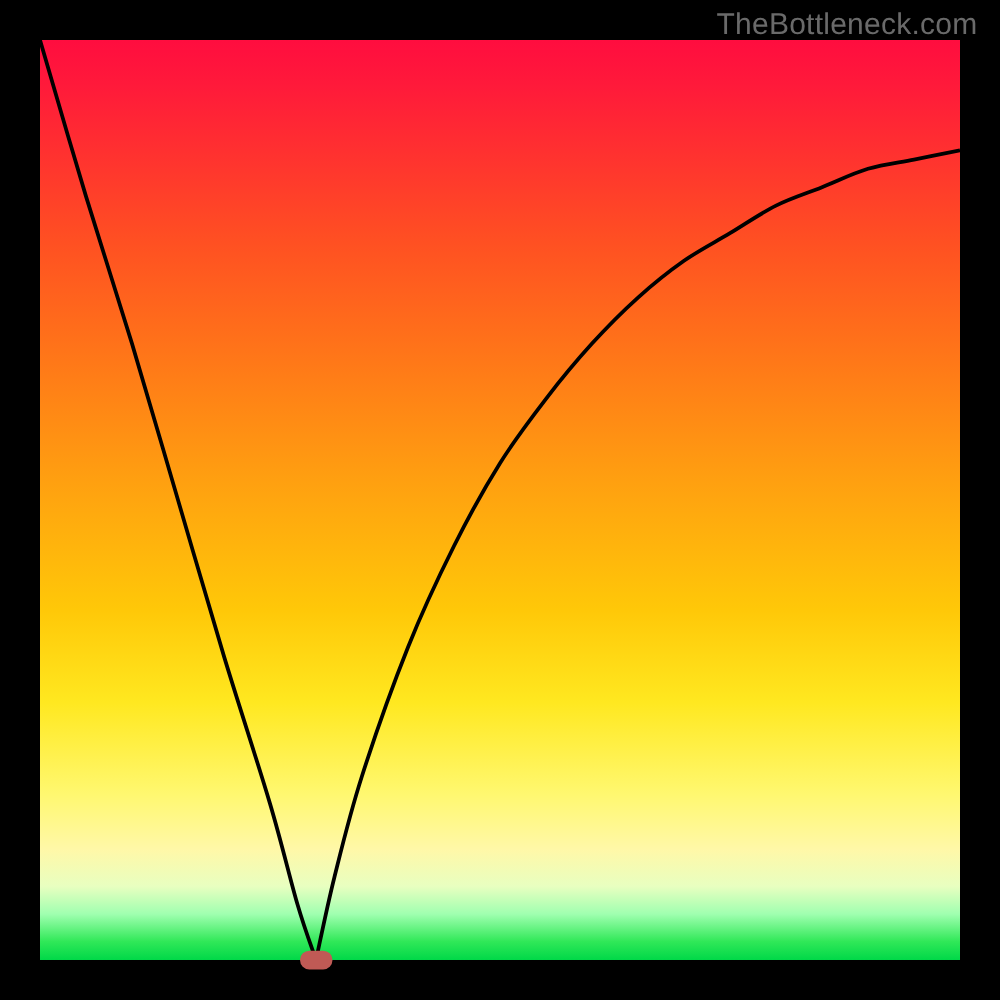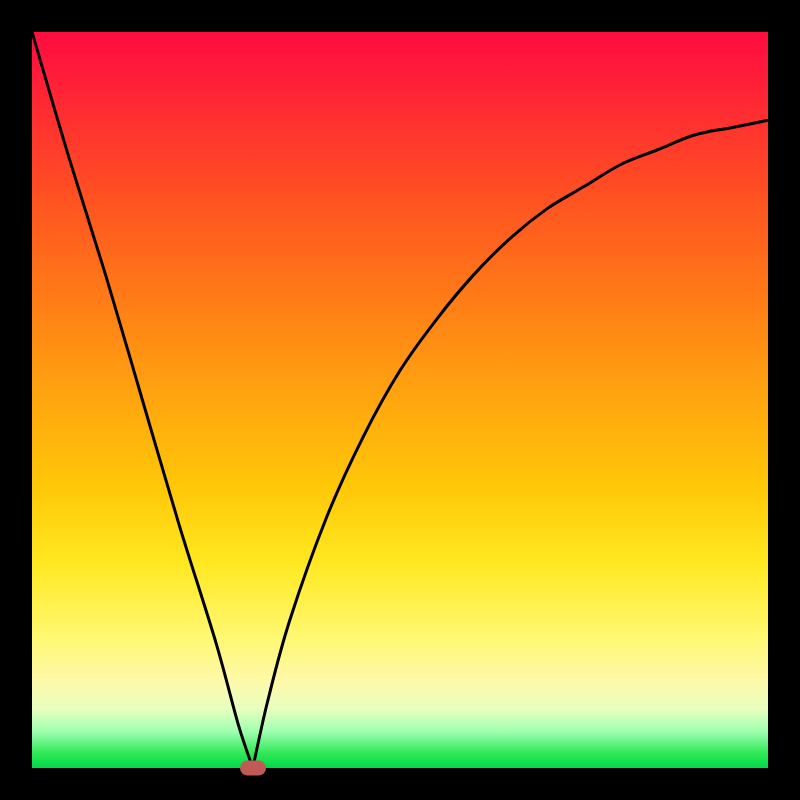--- a/index.html
+++ b/index.html
@@ -59,20 +59,21 @@
     background: #c05a55;
     border-radius: 8px;
     z-index: 6;
     transform: translate(-50%, -50%);
   }
 </style>
 </head>
 <body>
 
 <div class="chart-container">
+  <div class="watermark">TheBottleneck.com</div>
   <div class="plot-area">
     <svg class="curve-svg" viewBox="0 0 736 736" preserveAspectRatio="none">
       <path id="curve-left" fill="none" stroke="#000" stroke-width="3" d="M0.00 0.00 C6.13 20.85, 24.53 84.64, 36.80 125.12 C49.07 165.60, 61.33 202.40, 73.60 242.88 C85.87 283.36, 98.13 326.29, 110.40 368.00 C122.67 409.71, 134.93 452.64, 147.20 493.12 C159.47 533.60, 174.19 577.76, 184.00 610.88 C193.81 644.00, 199.95 670.99, 206.08 691.84 C212.21 712.69, 218.35 728.64, 220.80 736.00"></path>
       <path id="curve-right" fill="none" stroke="#000" stroke-width="3" d="M220.80 736.00 C223.25 724.96, 229.39 694.29, 235.52 669.76 C241.65 645.23, 247.79 619.47, 257.60 588.80 C267.41 558.13, 282.13 516.43, 294.40 485.76 C306.67 455.09, 318.93 429.33, 331.20 404.80 C343.47 380.27, 355.73 358.19, 368.00 338.56 C380.27 318.93, 392.53 302.99, 404.80 287.04 C417.07 271.09, 429.33 256.37, 441.60 242.88 C453.87 229.39, 466.13 217.12, 478.40 206.08 C490.67 195.04, 502.93 185.23, 515.20 176.64 C527.47 168.05, 539.73 161.92, 552.00 154.56 C564.27 147.20, 576.53 138.61, 588.80 132.48 C601.07 126.35, 613.33 122.67, 625.60 117.76 C637.87 112.85, 650.13 106.72, 662.40 103.04 C674.67 99.36, 686.93 98.13, 699.20 95.68 C711.47 93.23, 729.87 89.55, 736.00 88.32"></path>
     </svg>
     <div class="marker" id="marker" style="left: 220.8px; top: 736px; background: rgb(192, 90, 85);"></div>
   </div>
 </div>
 
 </body></html>

